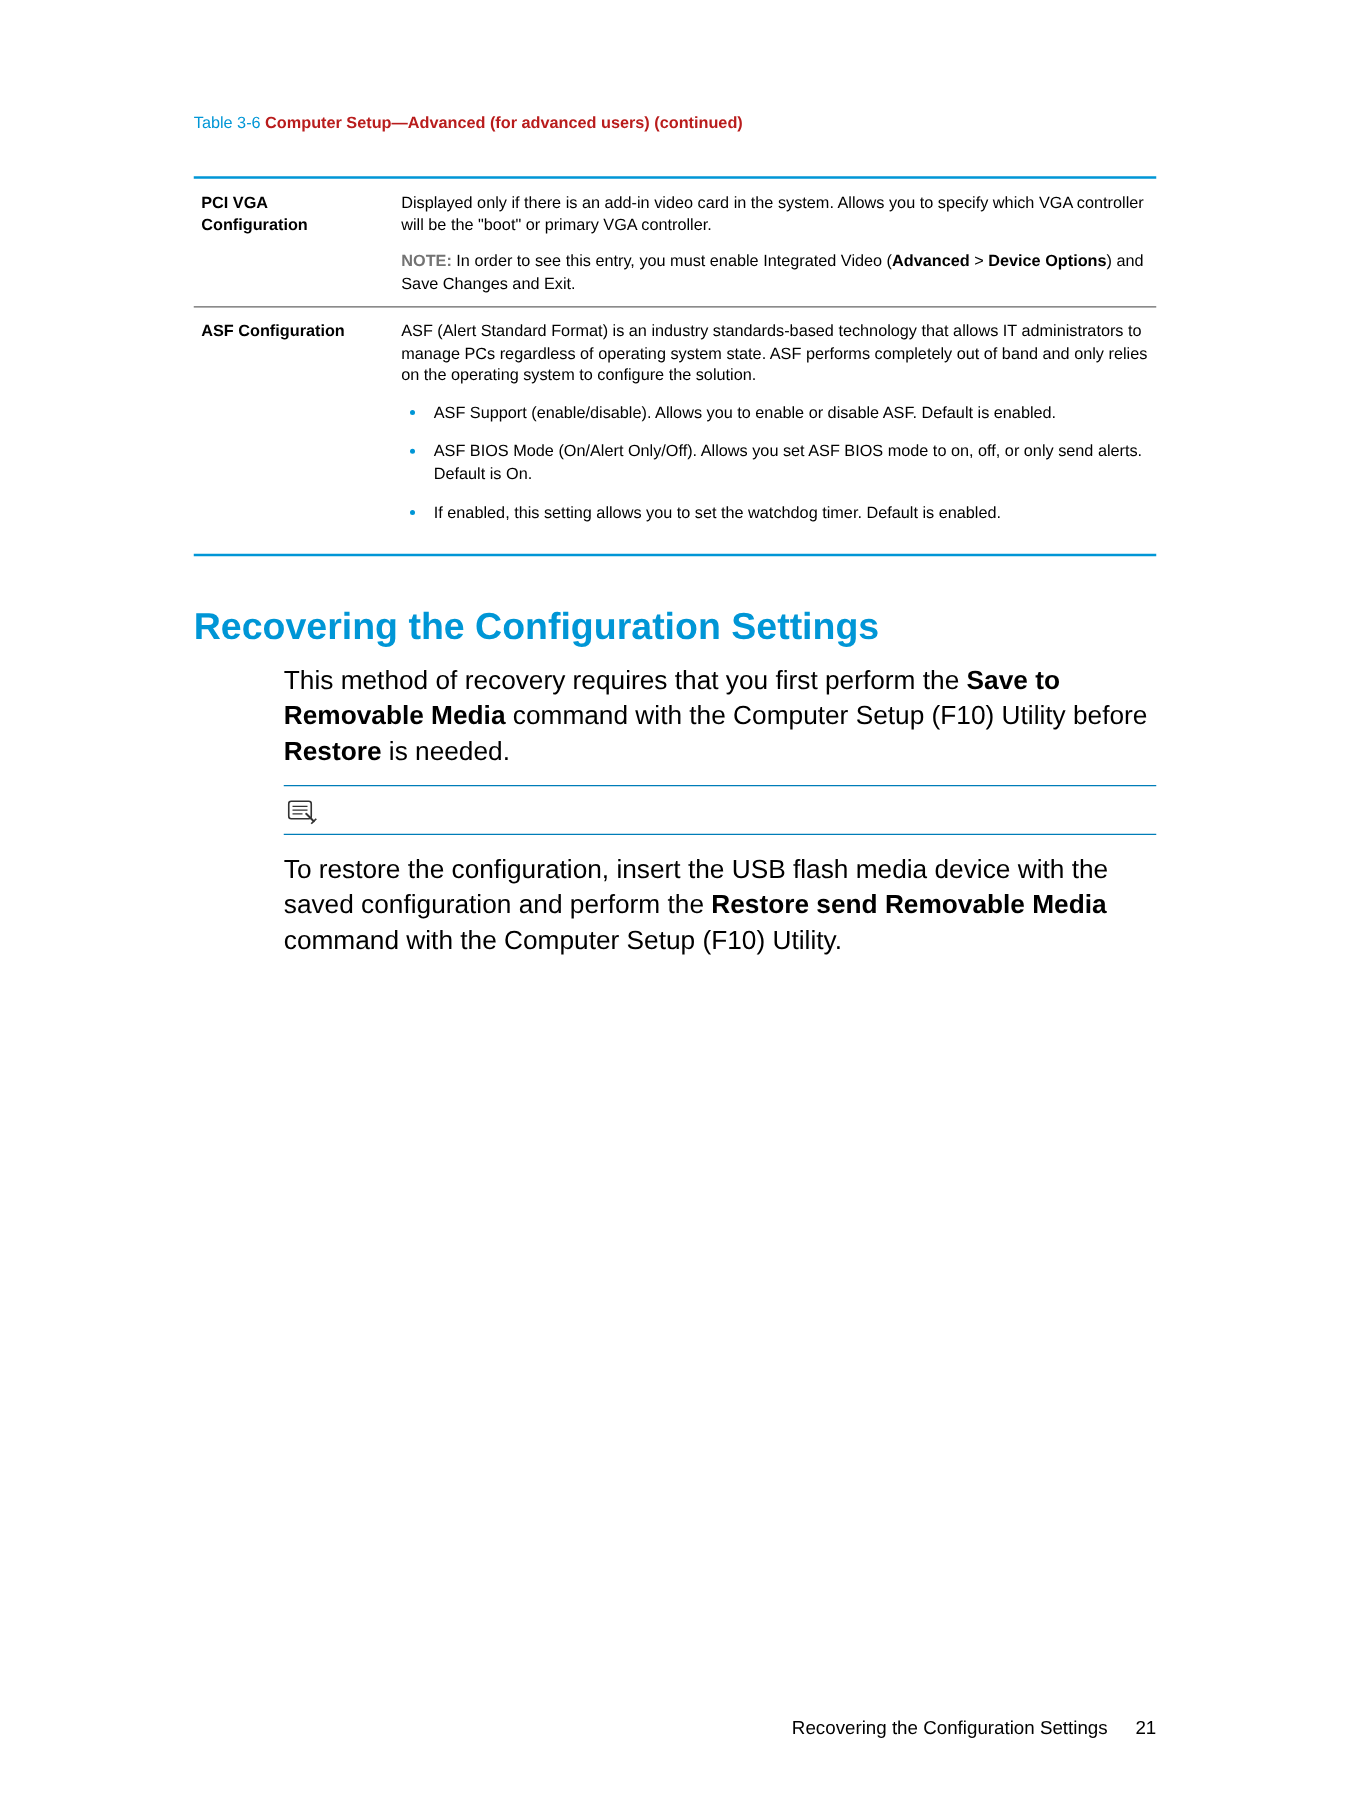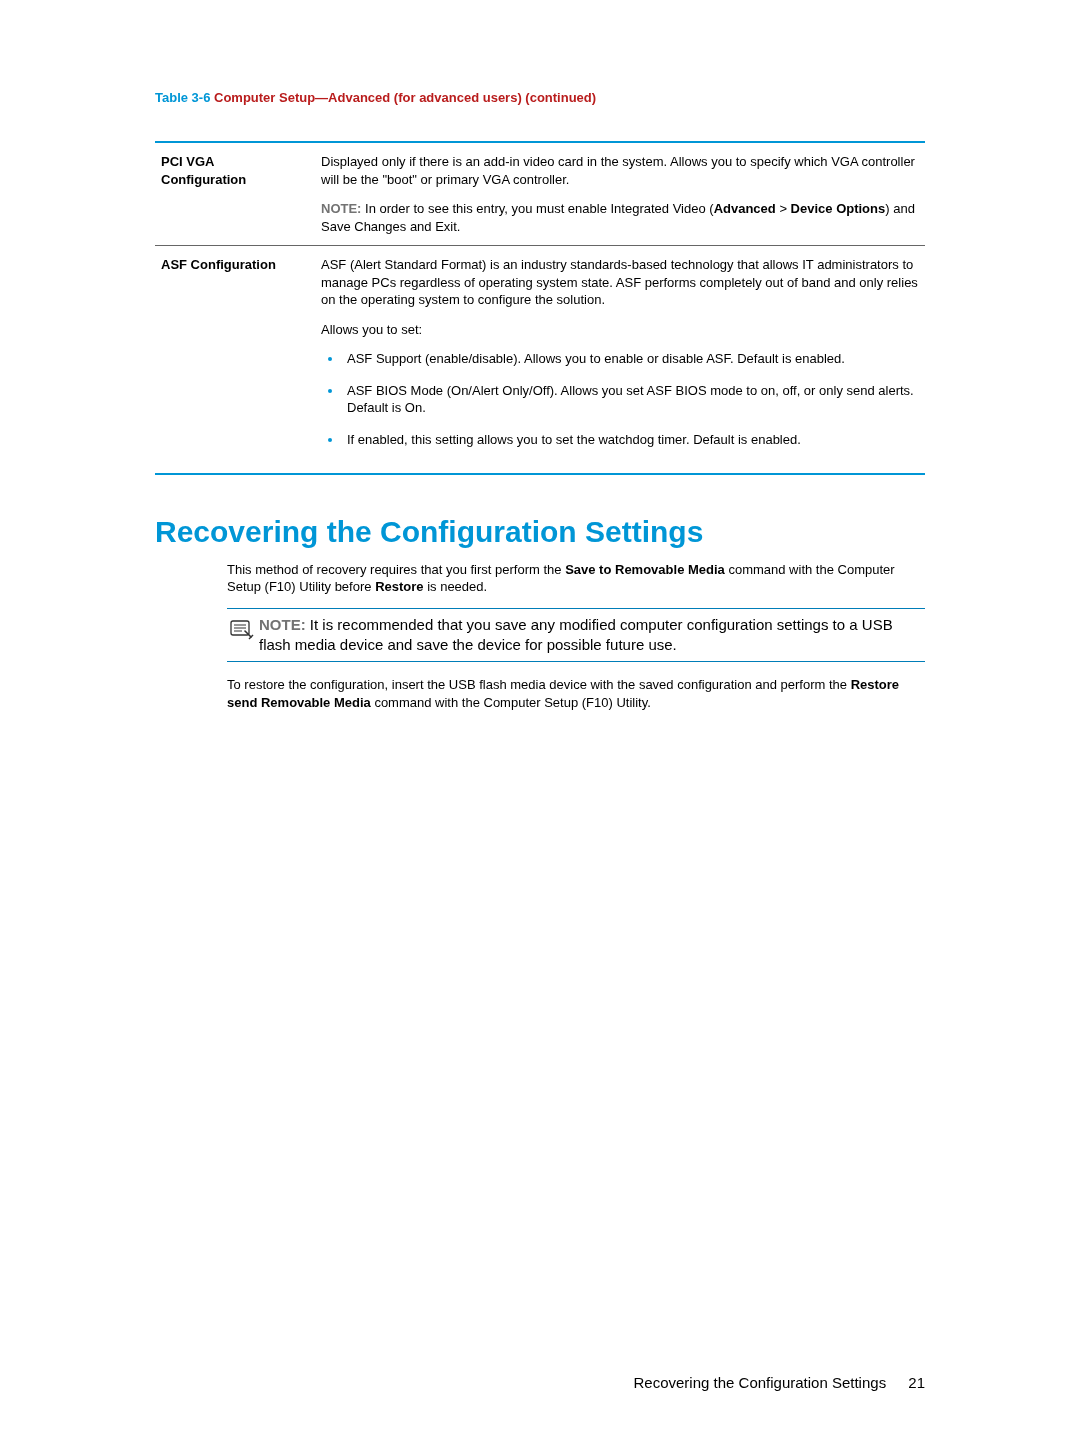--- a/index.html
+++ b/index.html
@@ -13,21 +13,21 @@
     }
     .page {
       padding: 90px 155px 40px 155px;
     }
     .table-caption {
       font-size: 13px;
       margin-bottom: 8px;
     }
     .table-caption .label {
       color: #0096d6;
-      font-weight: bold;
+      font-weight: normal;
     }
     .table-caption .title {
       font-weight: bold;
       color: #b91c1c;
     }
     .config-table {
       border-top: 2px solid #0096d6;
       border-bottom: 2px solid #0096d6;
       margin-top: 36px;
     }
@@ -68,21 +68,21 @@
     }
     .bullet-list li p { margin-bottom: 10px; }
     h1.section-heading {
       color: #0096d6;
       font-size: 30px;
       font-weight: bold;
       margin-top: 40px;
       margin-bottom: 12px;
     }
     .body-text {
-      font-size: 13px;
+      font-size: 21px;
       line-height: 1.35;
       margin-left: 72px;
       margin-bottom: 12px;
     }
     .note-block {
       display: flex;
       align-items: flex-start;
       border-top: 1px solid #007db8;
       border-bottom: 1px solid #007db8;
       padding: 6px 0 6px 0;
@@ -129,21 +129,20 @@
         </p>
       </div>
     </div>
 
     <div class="config-row">
       <div class="left">
         <span>ASF Configuration</span>
       </div>
       <div class="right">
         <p>ASF (Alert Standard Format) is an industry standards-based technology that allows IT administrators to manage PCs regardless of operating system state. ASF performs completely out of band and only relies on the operating system to configure the solution.</p>
-        <p>Allows you to set:</p>
         <ul class="bullet-list">
           <li><span>ASF Support (enable/disable). Allows you to enable or disable ASF. Default is enabled.</span></li>
           <li><span>ASF BIOS Mode (On/Alert Only/Off). Allows you set ASF BIOS mode to on, off, or only send alerts. Default is On.</span></li>
           <li>
             <p>If enabled, this setting allows you to set the watchdog timer. Default is enabled.</p>
           </li>
         </ul>
       </div>
     </div>
 
@@ -159,23 +158,20 @@
     <span class="note-icon">
       <svg viewBox="0 0 28 24" width="28" height="24">
         <rect x="4" y="4" width="18" height="14" rx="2" fill="none" stroke="#333" stroke-width="1.3"></rect>
         <line x1="7" y1="8" x2="19" y2="8" stroke="#333" stroke-width="1"></line>
         <line x1="7" y1="11" x2="19" y2="11" stroke="#333" stroke-width="1"></line>
         <line x1="7" y1="14" x2="15" y2="14" stroke="#333" stroke-width="1"></line>
         <path d="M18 14 L24 20" stroke="#333" stroke-width="1.6" stroke-linecap="round"></path>
         <path d="M22 22 L26 18" stroke="#333" stroke-width="1.4"></path>
       </svg>
     </span>
-    <div>
-      <span class="note-label">NOTE:</span><span> It is recommended that you save any modified computer configuration settings to a USB flash media device and save the device for possible future use.</span>
-    </div>
   </div>
 
   <p class="body-text">
     <span>To restore the configuration, insert the USB flash media device with the saved configuration and perform the </span><span class="bold">Restore send Removable Media</span><span> command with the Computer Setup (F10) Utility.</span>
   </p>
 
 </div>
 
 <div class="footer">
   <span>Recovering the Configuration Settings</span>

